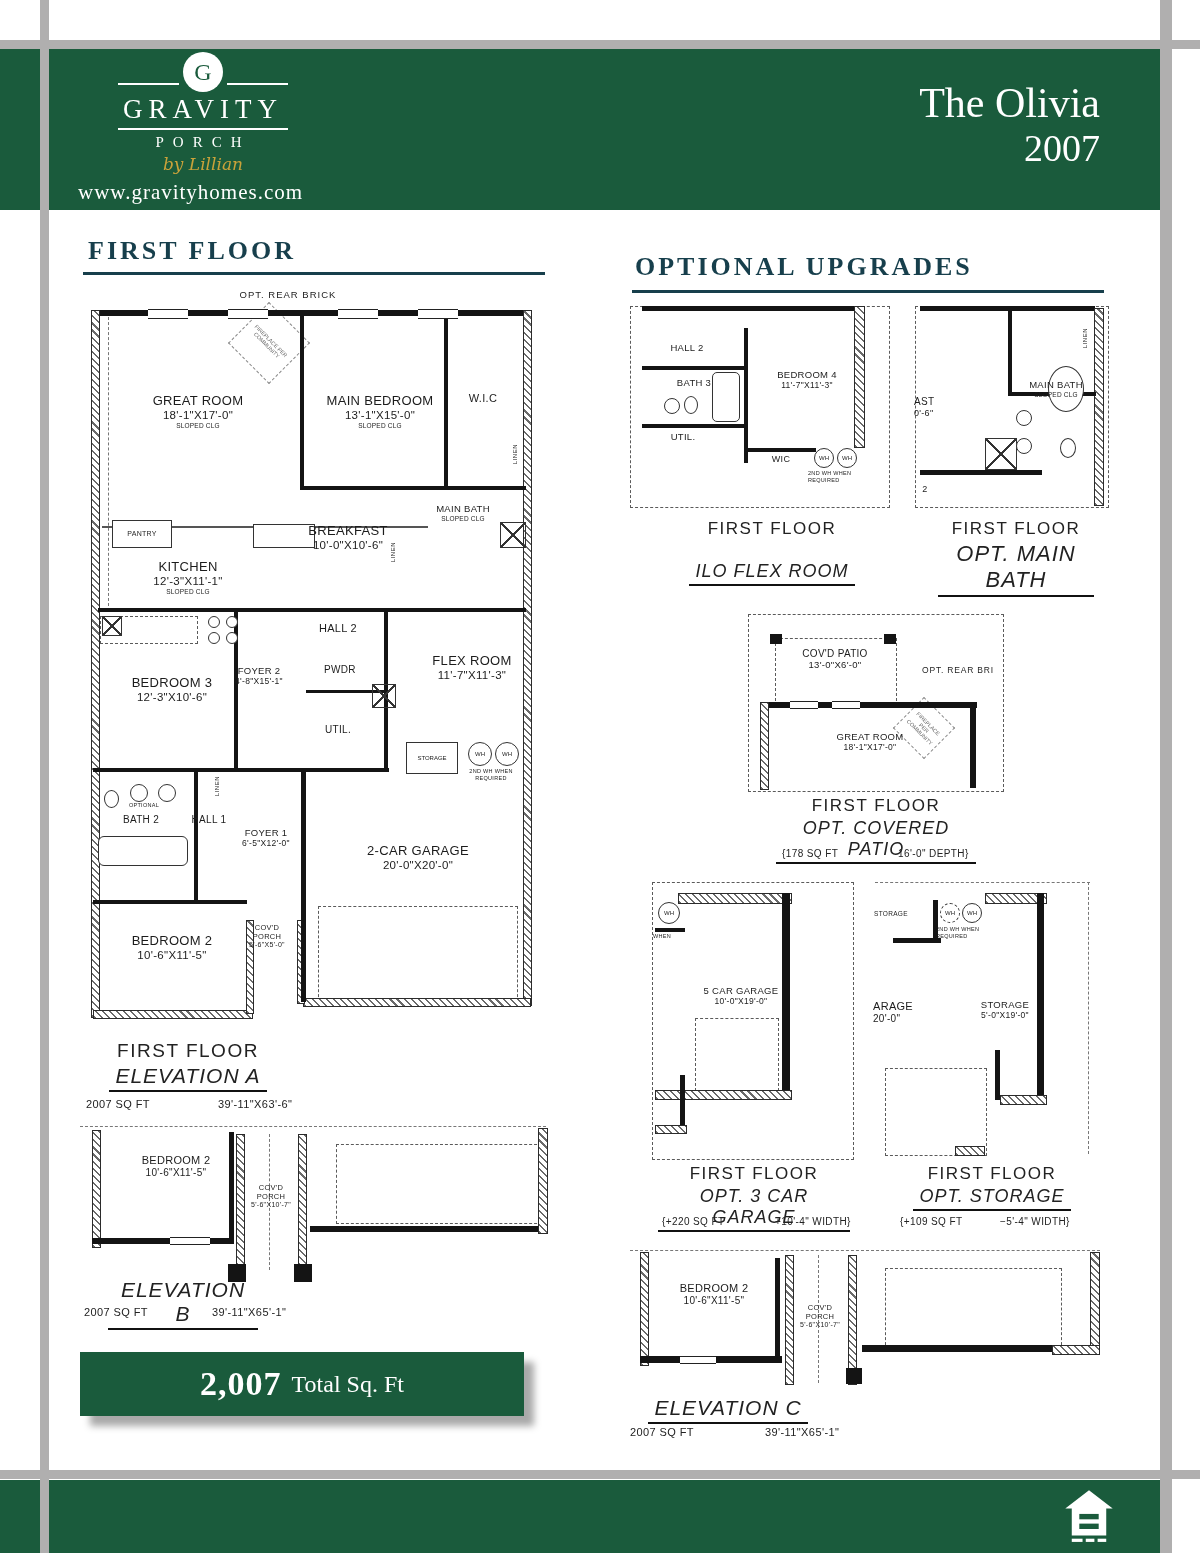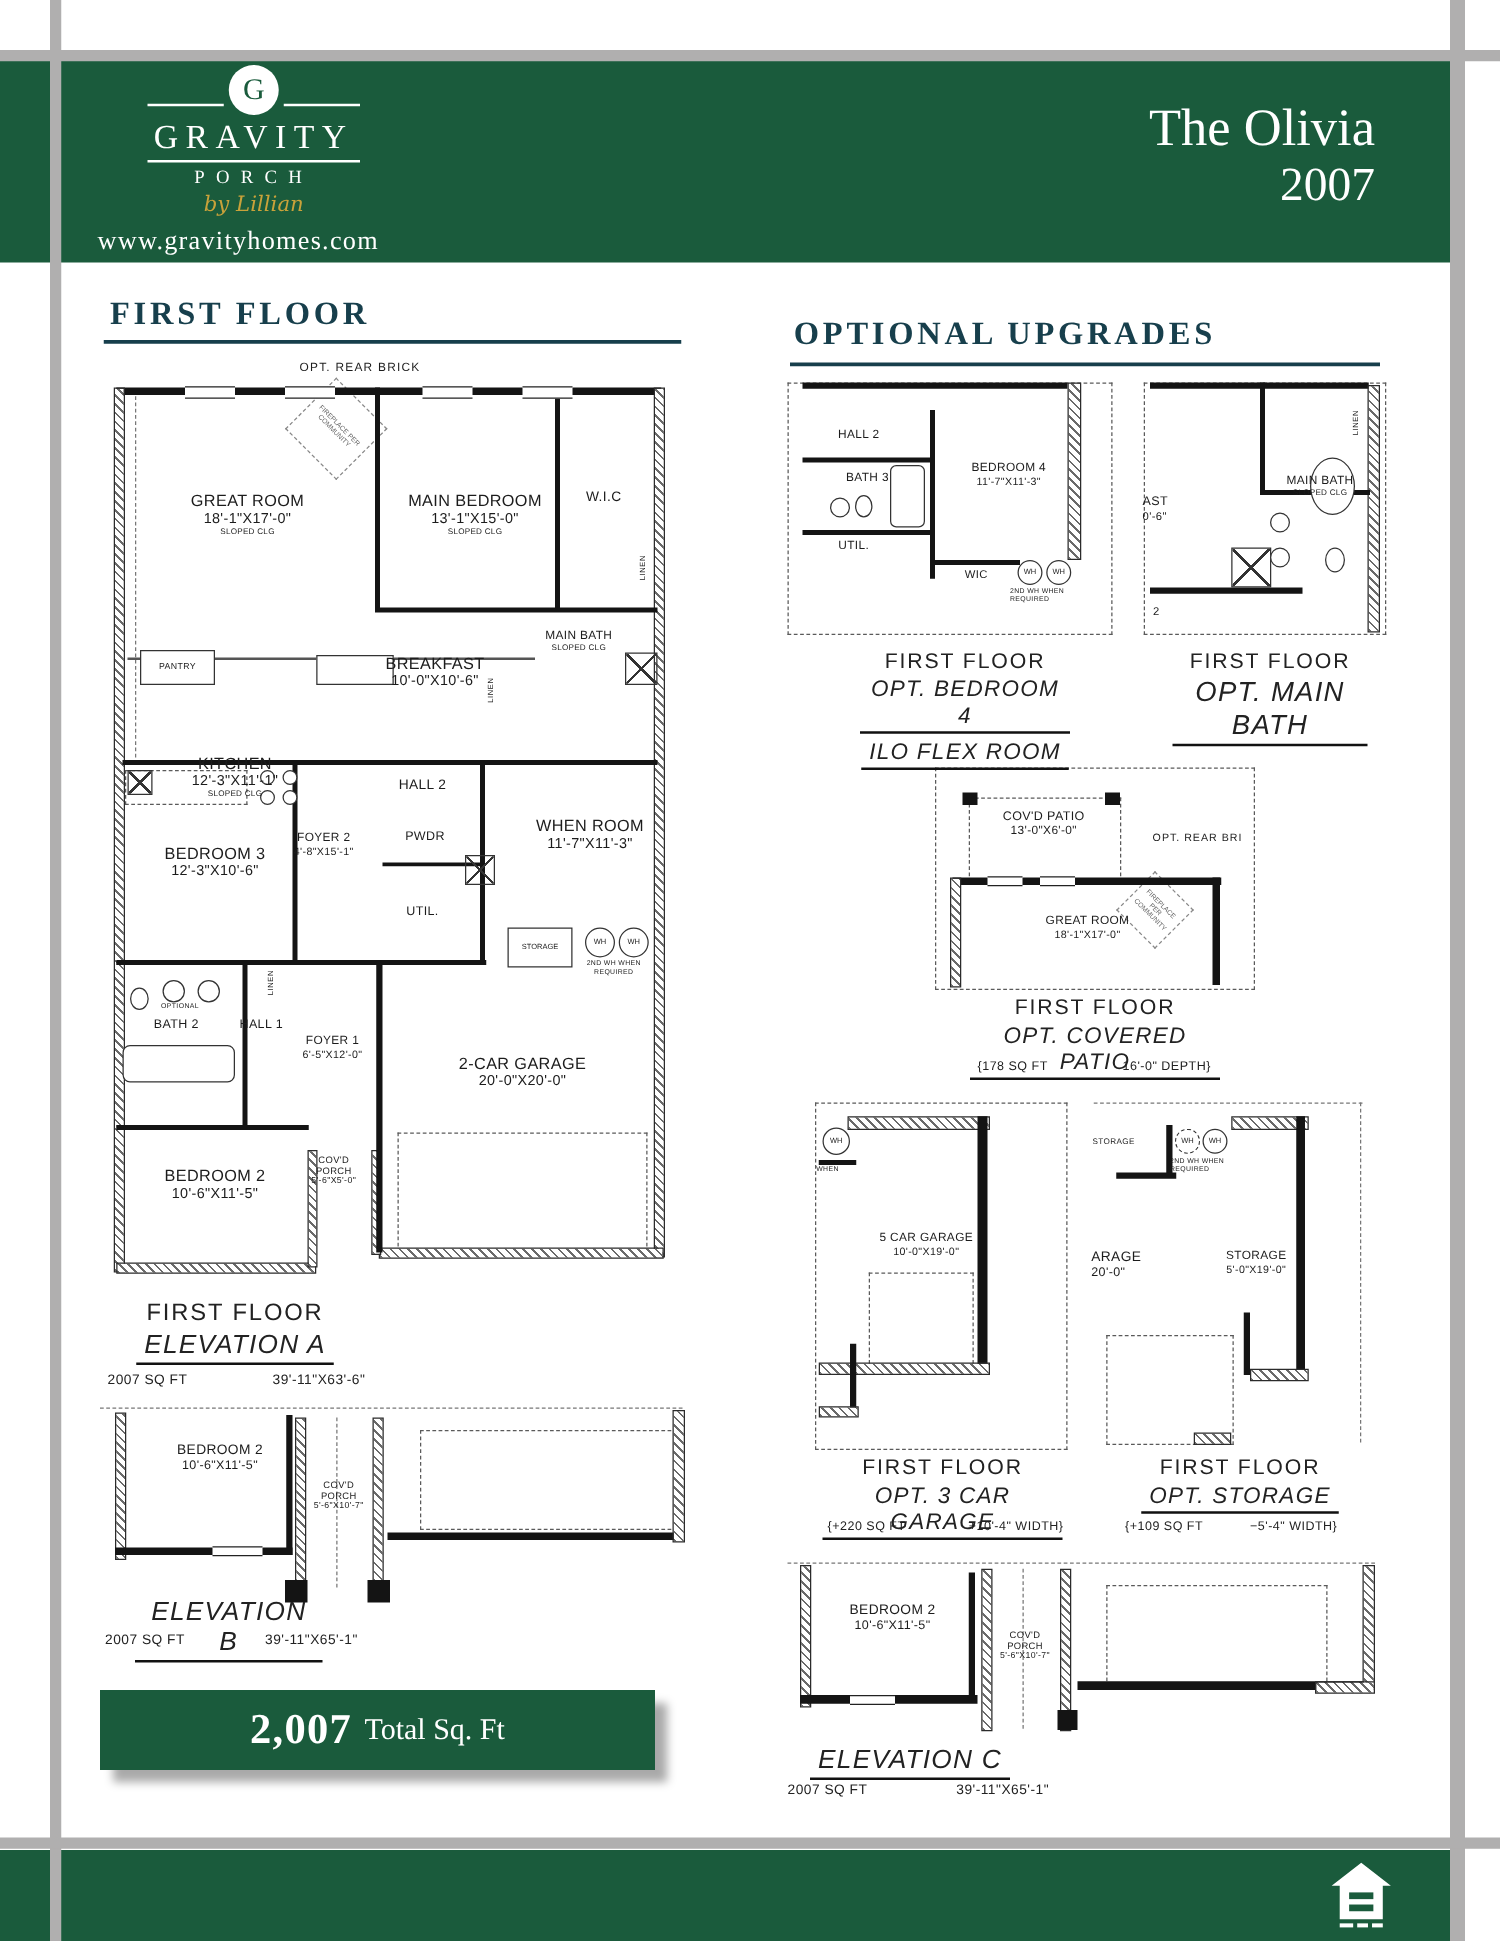--- a/index.html
+++ b/index.html
@@ -152,42 +152,42 @@
       <span class="nt">SLOPED CLG</span>
     </div>
     <div class="lbl" style="left:222px;top:96px;width:140px;">
       <span class="nm">MAIN BEDROOM</span>
       <span class="dm">13'-1"X15'-0"</span>
       <span class="nt">SLOPED CLG</span>
     </div>
     <div class="lbl one" style="left:352px;top:94px;width:86px;">W.I.C</div>
     <div class="vlbl" style="left:424px;top:146px;">LINEN</div>
     <div class="box lbl" style="left:24px;top:222px;width:58px;height:26px;position:absolute;font-size:7px;">PANTRY</div>
-    <div class="lbl" style="left:40px;top:262px;width:120px;margin-top:44px;">
+    <div class="lbl" style="left:40px;top:262px;width:120px;">
       <span class="nm">KITCHEN</span>
       <span class="dm">12'-3"X11'-1"</span>
       <span class="nt">SLOPED CLG</span>
     </div>
     <div class="lbl" style="left:192px;top:226px;width:136px;">
       <span class="nm">BREAKFAST</span>
       <span class="dm">10'-0"X10'-6"</span>
     </div>
     <div class="lbl s" style="left:342px;top:206px;width:66px;">
       <span class="nm">MAIN BATH</span>
       <span class="nt">SLOPED CLG</span>
     </div>
     <div class="vlbl" style="left:302px;top:244px;">LINEN</div>
     <div class="lbl one" style="left:210px;top:324px;width:80px;">HALL 2</div>
     <div class="lbl s" style="left:136px;top:368px;width:70px;">
       <span class="nm">FOYER 2</span>
       <span class="dm">4'-8"X15'-1"</span>
     </div>
     <div class="lbl one" style="left:224px;top:366px;width:56px;font-size:10px;text-align:center;">PWDR</div>
     <div class="lbl" style="left:328px;top:356px;width:112px;">
-      <span class="nm">WHEN ROOM</span>
+      <span class="nm">FLEX ROOM</span>
       <span class="dm">11'-7"X11'-3"</span>
     </div>
     <div class="lbl" style="left:18px;top:378px;width:132px;">
       <span class="nm">BEDROOM 3</span>
       <span class="dm">12'-3"X10'-6"</span>
     </div>
     <div class="lbl one" style="left:222px;top:426px;width:56px;font-size:10px;">UTIL.</div>
     <div class="vlbl" style="left:126px;top:478px;">LINEN</div>
     <div class="lbl tiny" style="left:32px;top:504px;width:48px;">OPTIONAL</div>
     <div class="lbl one" style="left:22px;top:516px;width:62px;font-size:10px;">BATH 2</div>
@@ -270,21 +270,21 @@
     <span class="nm">BEDROOM 4</span>
     <span class="dm">11'-7"X11'-3"</span>
   </div>
   <div class="lbl one" style="left:656px;top:432px;width:54px;font-size:9.5px;">UTIL.</div>
   <div class="lbl one" style="left:752px;top:454px;width:58px;font-size:9px;">WIC</div>
   <div class="circ" style="left:814px;top:448px;width:18px;height:18px;">WH</div>
   <div class="circ" style="left:837px;top:448px;width:18px;height:18px;">WH</div>
   <div class="lbl tiny" style="left:808px;top:470px;width:58px;text-align:left;">2ND WH WHEN REQUIRED</div>
   <div class="cap" style="left:688px;top:519px;width:168px;">
     <span class="c1" style="font-size:17px;">FIRST FLOOR</span>
-    <span class="capline" style="font-size:18px;">OPT. BEDROOM 4</span><br>
+    <br>
     <span class="capline" style="font-size:18px;margin-top:2px;">ILO FLEX ROOM</span>
   </div>
 
   <div class="dash" style="left:915px;top:306px;width:192px;height:200px;"></div>
   <div class="w" style="left:920px;top:306px;width:175px;height:5px;"></div>
   <div class="hwall" style="left:1094px;top:308px;width:8px;height:196px;"></div>
   <div class="w" style="left:1008px;top:306px;width:4px;height:88px;"></div>
   <div class="w" style="left:1008px;top:392px;width:88px;height:4px;"></div>
   <div class="w" style="left:920px;top:470px;width:122px;height:5px;"></div>
   <div class="box" style="left:1048px;top:366px;width:34px;height:44px;border-radius:50%;"></div>

